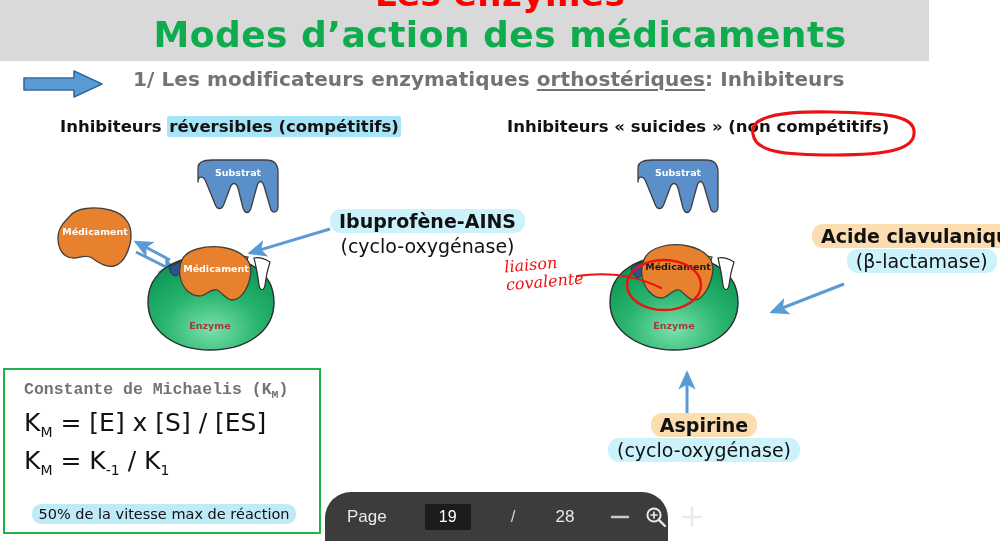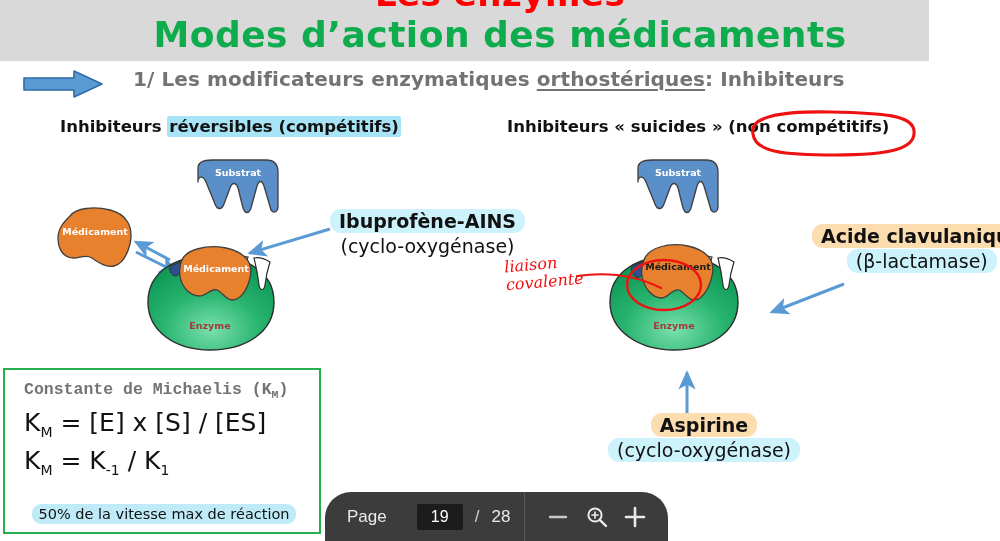--- a/index.html
+++ b/index.html
@@ -128,30 +128,30 @@
   }
 
   
   .toolbar{
     position:absolute; left:325px; top:492px; width:343px; height:49px;
     background:#3c3c3c; border-radius:26px 26px 0 0;
     display:flex; align-items:center;
   }
   .tb-left{
     display:flex; align-items:center; height:100%;
-    padding-left:22px; padding-right:14px;
+    padding-left:22px; padding-right:14px;gap:28px;
   }
   .tb-label{
     color:#eaeaea; font-family:"Liberation Sans", sans-serif;
     font-size:17px; margin-right:10px;
   }
   .tb-pagebox{
     background:#1c1c1c; color:#ffffff;
     font-family:"Liberation Sans", sans-serif; font-size:16px;
-    padding:4px 14px; border-radius:2px; min-width:46px; text-align:center;margin-left:20px;
+    padding:4px 14px; border-radius:2px; min-width:46px; text-align:center;
   }
   .tb-sep{ color:#cfcfcf; font-size:17px; margin:0 12px; font-family:"Liberation Sans",sans-serif; }
   .tb-total{ color:#eaeaea; font-size:17px; font-family:"Liberation Sans",sans-serif; }
   .tb-divider{ width:1px; height:49px; background:#5a5a5a; }
   .tb-right{ display:flex; align-items:center; height:100%; flex:1; justify-content:space-around; padding:0 14px;}
   .tb-btn{ color:#e6e6e6; display:flex; align-items:center; justify-content:center; width:36px; height:36px; }
 </style>
 </head>
 <body>
 

